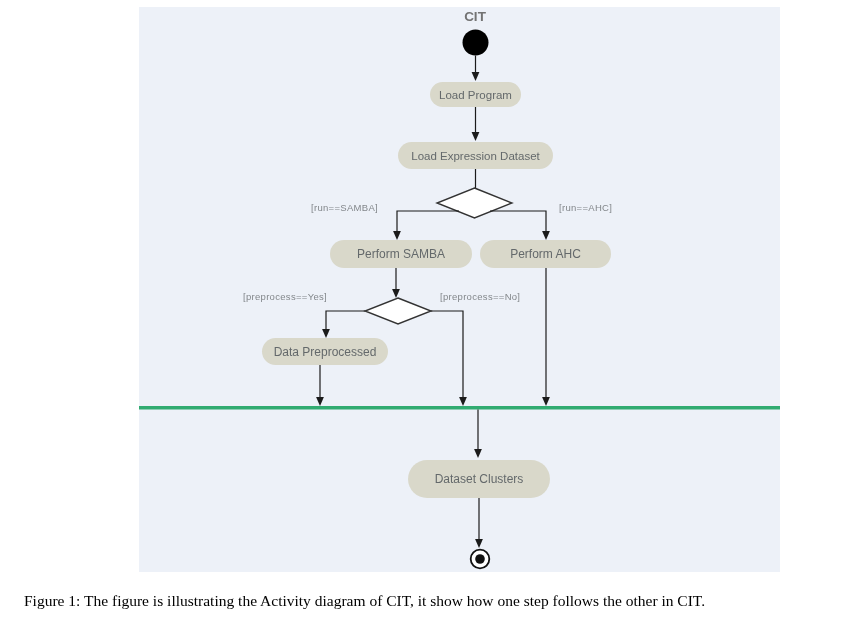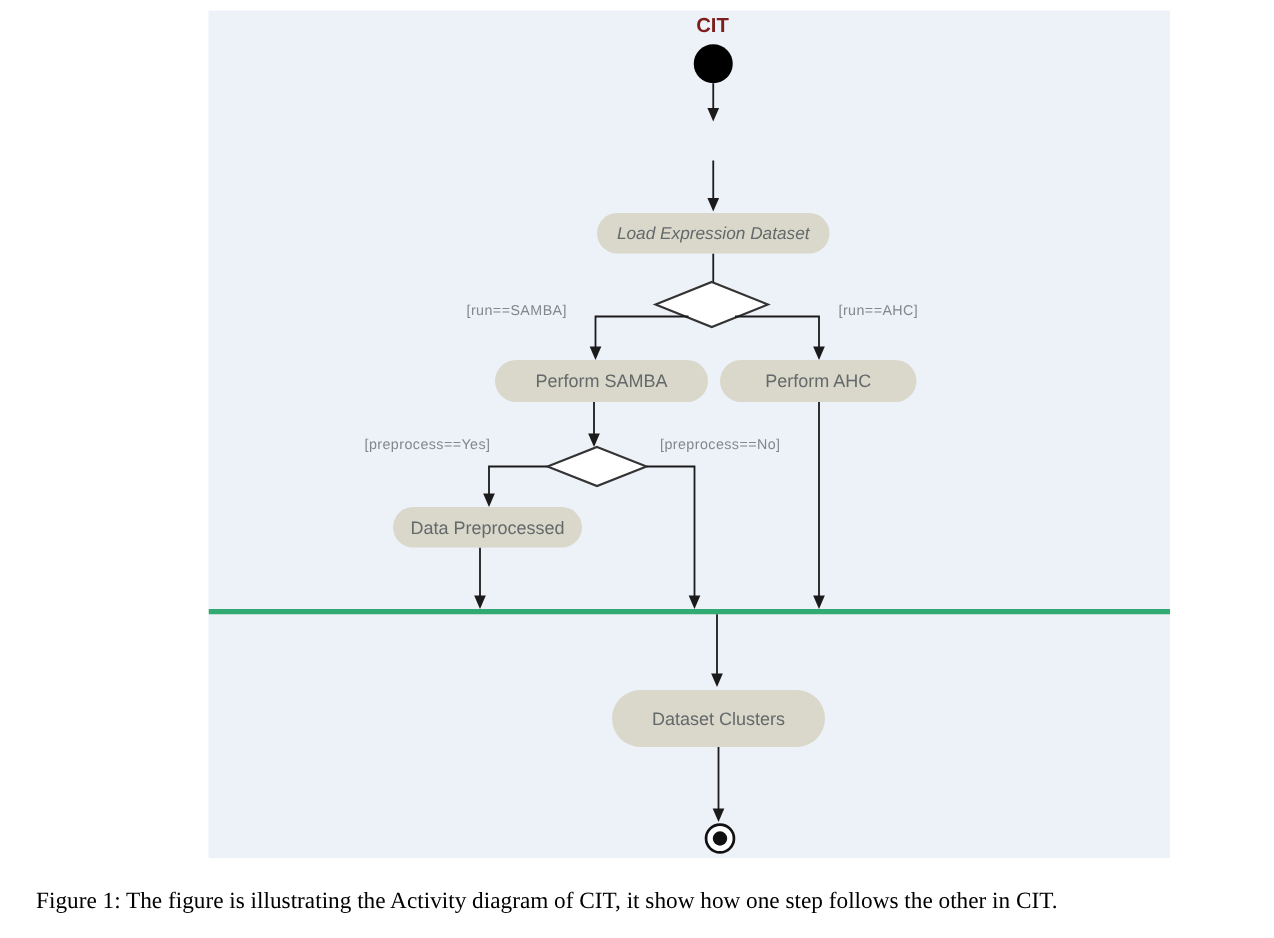--- a/index.html
+++ b/index.html
@@ -30,21 +30,21 @@
     left: 0;
     top: 0;
   }
   .diag-title {
     position: absolute;
     left: 336px;
     top: 2px;
     transform: translateX(-50%);
     font-size: 13.5px;
     font-weight: 600;
-    color: #7f1d1d;
+    color: #737373;
     white-space: nowrap;
   }
   .node {
     position: absolute;
     background: #d9d8ca;
     border-radius: 14px;
     color: #64696b;
     font-size: 11.5px;
     display: flex;
     align-items: center;
@@ -122,22 +122,23 @@
 
       <line x1="340" y1="491" x2="340" y2="533" stroke="#1b1b1b" stroke-width="1.2"></line>
       <polygon points="340,541 336.1,532 343.9,532" fill="#1b1b1b"></polygon>
 
       <circle cx="341" cy="552" r="9.3" fill="#ffffff" stroke="#111111" stroke-width="1.8"></circle>
       <circle cx="341" cy="552" r="4.8" fill="#111111"></circle>
     </svg>
 
     <div class="diag-title">CIT</div>
 
+    <div class="node" style="left:291px; top:75px; width:91px; height:25px;">Load Program</div>
 
-    <div class="node" style="left:259px; top:135px; width:155px; height:27px;font-style:italic;">Load Expression Dataset</div>
+    <div class="node" style="left:259px; top:135px; width:155px; height:27px;">Load Expression Dataset</div>
 
     <div class="node" style="left:191px; top:233px; width:142px; height:28px; font-size:12px;">Perform SAMBA</div>
 
     <div class="node" style="left:341px; top:233px; width:131px; height:28px; font-size:12px;">Perform AHC</div>
 
     <div class="node" style="left:123px; top:331px; width:126px; height:27px; font-size:12px;">Data Preprocessed</div>
 
     <div class="node big" style="left:269px; top:453px; width:142px; height:38px;">Dataset Clusters</div>
 
     <div class="guard" style="left:172px; top:195px;">[run==SAMBA]</div>

